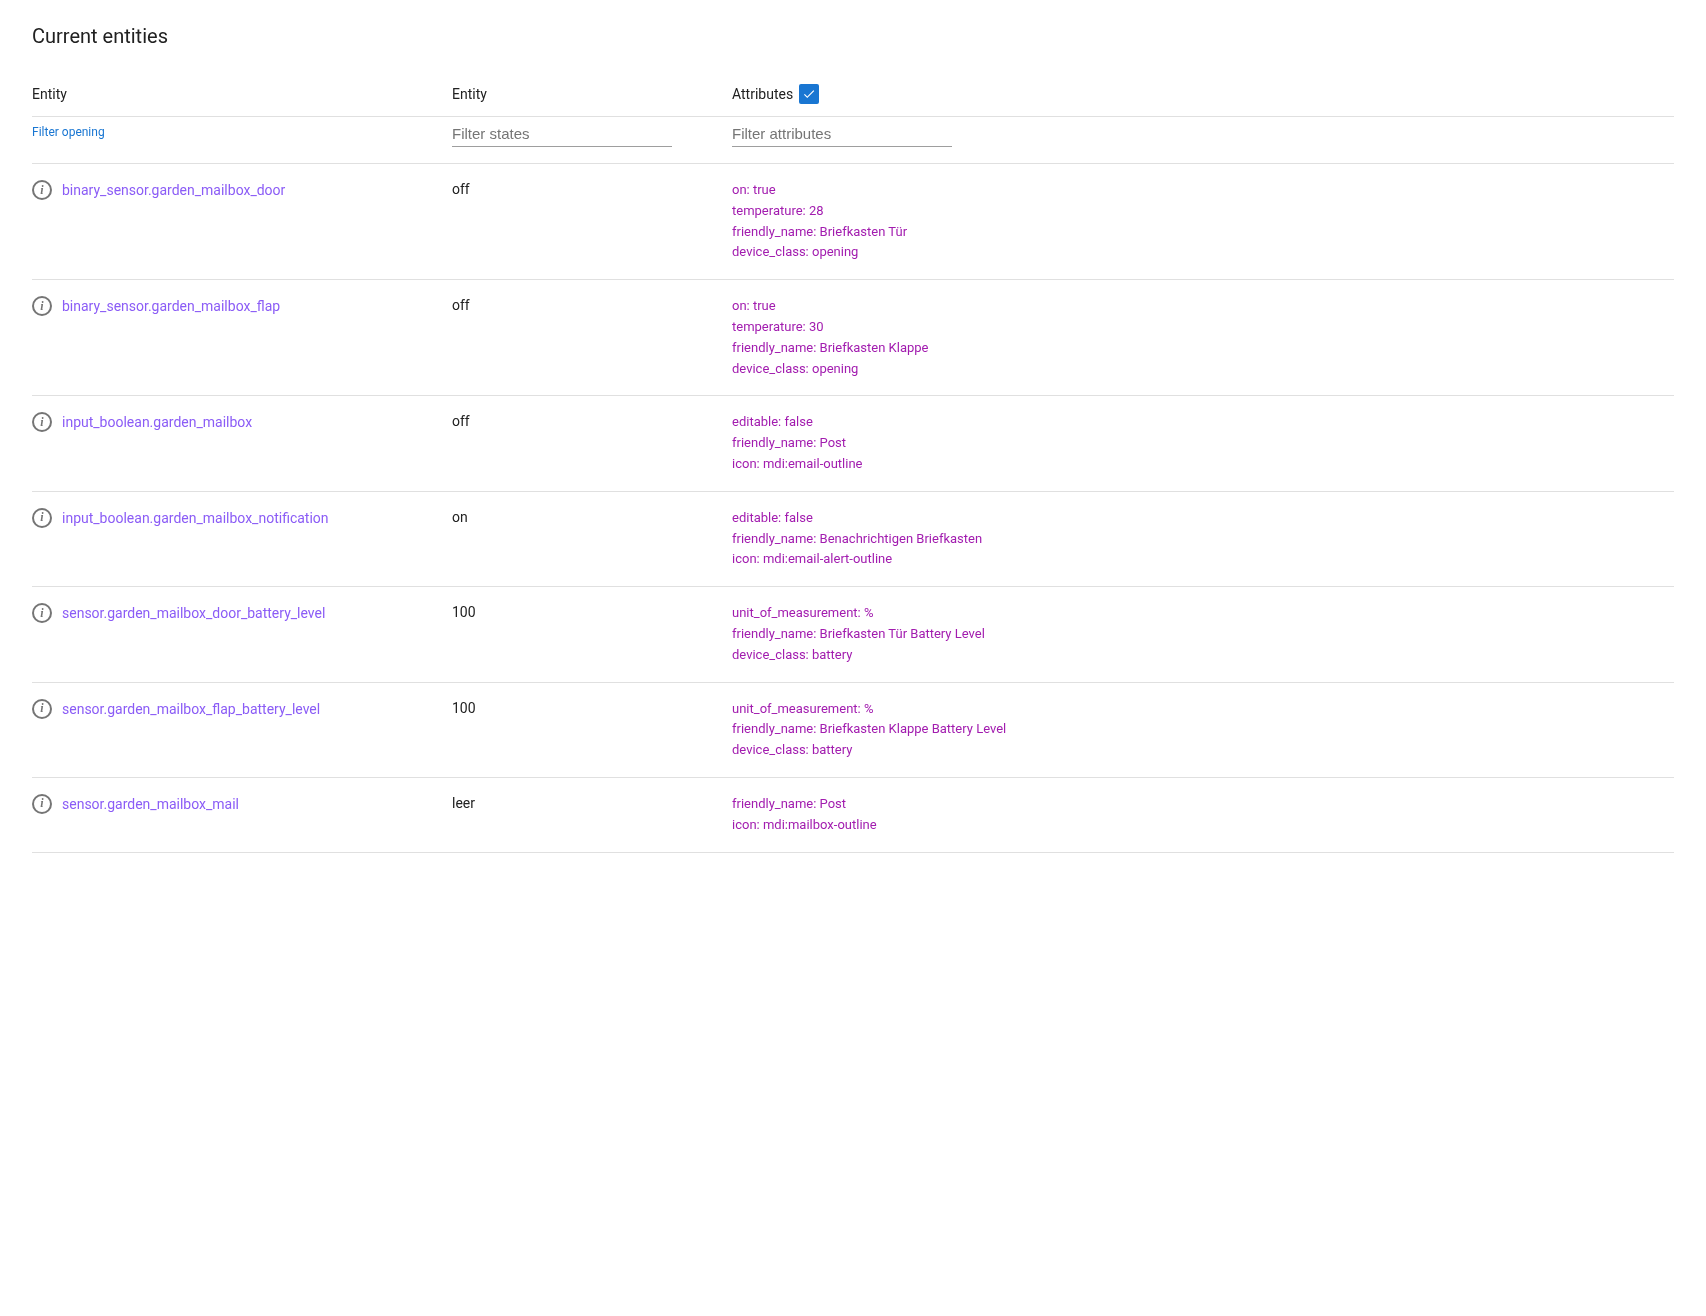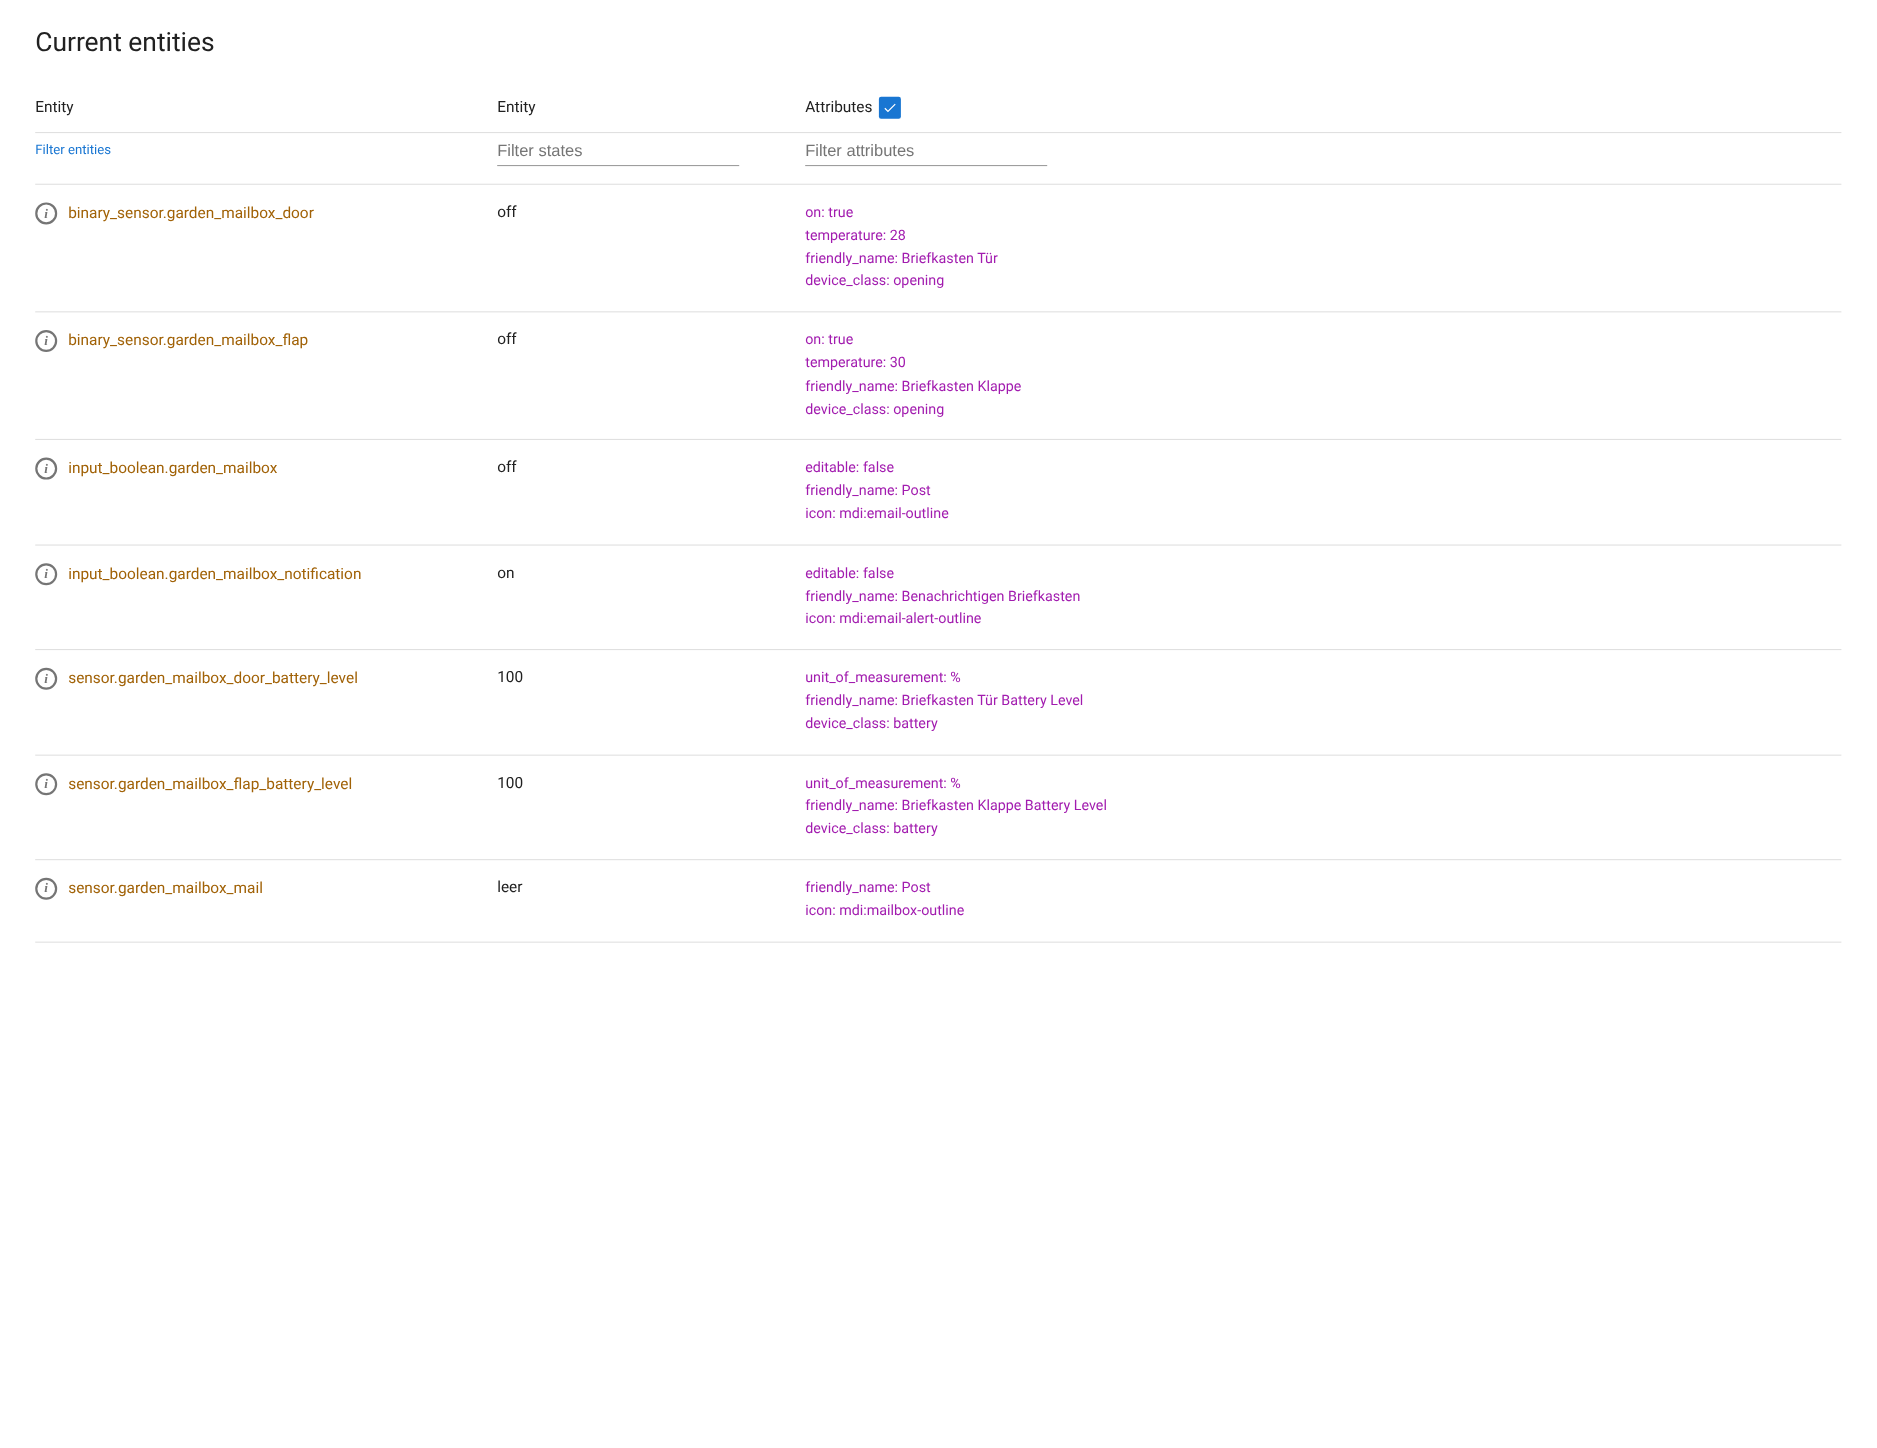--- a/index.html
+++ b/index.html
@@ -4,21 +4,21 @@
   <style>
     * { box-sizing: border-box; margin: 0; padding: 0; }
     body {
       font-family: Roboto, Arial, sans-serif;
       font-size: 14px;
       color: #212121;
       background: #fff;
       padding: 24px 32px;
     }
     h1 {
-      font-size: 24px;
+      font-size: 20px;
       font-weight: 400;
       color: #212121;
       margin-bottom: 24px;
     }
     .table-container {
       width: 100%;
     }
     .table-header {
       display: grid;
       grid-template-columns: 420px 280px 1fr;
@@ -110,21 +110,21 @@
       justify-content: center;
       flex-shrink: 0;
       cursor: pointer;
       color: #757575;
       font-size: 12px;
       font-weight: 700;
       font-style: italic;
       font-family: serif;
     }
     .entity-link {
-      color: #a16207;
+      color: #8b5cf6;
       text-decoration: none;
       font-size: 14px;
       cursor: pointer;
     }
     .state-cell {
       font-size: 14px;
       color: #212121;
       padding-top: 1px;
     }
     .attr-cell {
@@ -167,21 +167,21 @@
       <span class="checkbox-icon">
         <svg viewBox="0 0 24 24" xmlns="http://www.w3.org/2000/svg">
           <path d="M9 16.17L4.83 12l-1.42 1.41L9 19 21 7l-1.41-1.41L9 16.17z"></path>
         </svg>
       </span>
     </div>
   </div>
 
   <div class="filter-row">
     <div class="filter-entity-container">
-      <span class="filter-label">Filter entities</span>
+      <span class="filter-label">Filter opening</span>
     </div>
     <div class="filter-state-wrap">
       <input class="filter-state-input" type="text" placeholder="Filter states" style="">
     </div>
     <div class="filter-attr-wrap">
       <input class="filter-attr-input" type="text" placeholder="Filter attributes" style="">
     </div>
   </div>
 
   <div id="rows-container">

